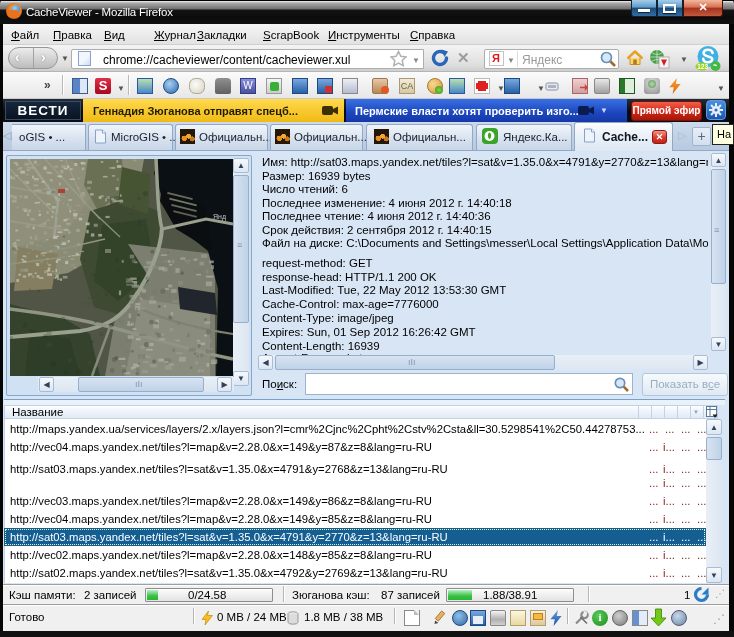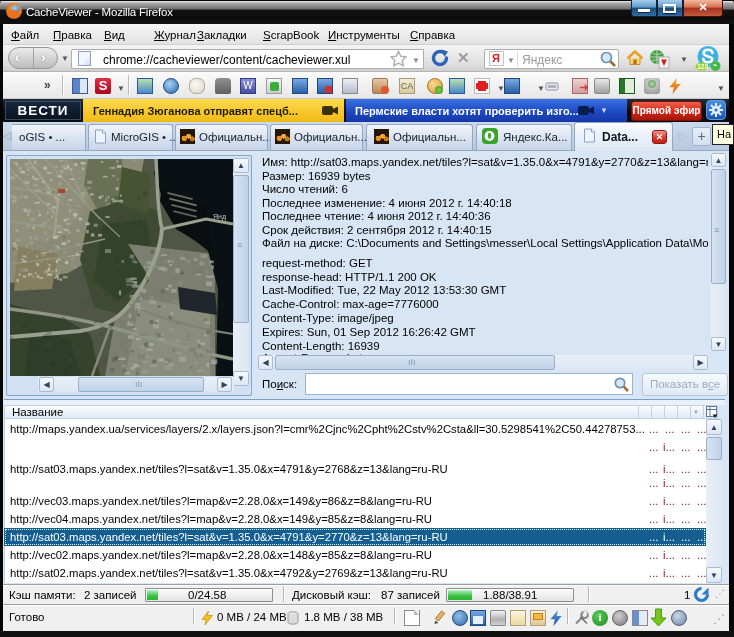--- a/index.html
+++ b/index.html
@@ -197,21 +197,21 @@
     <rect x="0" y="0" width="16" height="16" rx="4" fill="#3aa32a"></rect>
     <circle cx="7.5" cy="8" r="5" fill="#fff"></circle>
     <path d="M7.5 4.5c2.2 1.2 2.2 4.6 0 7-2.2-2.4-2.2-5.8 0-7z" fill="#3aa32a"></path>
   </svg>
 <span class="a" style="left:503px;top:131px;color:#17202b">Яндекс.Ка...</span>
 <div class="a" style="left:574px;top:122px;width:99px;height:29px;background:linear-gradient(#fcfdfe,#ecf2f9 40%,#dde8f4);border:1px solid #93a8c4;border-bottom:none;border-radius:3px 3px 0 0"></div>
 <svg class="a" style="left:582px;top:128px" width="15" height="15" viewBox="0 0 15 15">
     <path d="M2.5 1h7l3 3v10h-10z" fill="#eef4fc" stroke="#8aa0c8"></path>
     <path d="M9.5 1v3h3" fill="#fff" stroke="#8aa0c8"></path>
   </svg>
-<span class="a" style="left:602px;top:130px;color:#10181f;font-weight:bold;font-size:12px">Data...</span>
+<span class="a" style="left:602px;top:130px;color:#10181f;font-weight:bold;font-size:12px">Cache...</span>
 <div class="a" style="left:652px;top:130px;width:15px;height:14px;background:linear-gradient(#f59086,#d93a30 55%,#c02318);border:1px solid #8e1a12;border-radius:3px;color:#fff;font-size:9px;font-weight:bold;text-align:center;line-height:13px">✕</div>
 <span class="a" style="left:678px;top:129px;color:#a8b8cc;font-size:11px">▷</span>
 <div class="a" style="left:692px;top:127px;width:19px;height:19px;border:1px solid #9fb4cc;border-radius:2px;background:linear-gradient(#e7eef7,#d2dfee);color:#5a6a7e;font-size:14px;text-align:center;line-height:17px">+</div>
 <div class="a" style="left:712px;top:124px;width:22px;height:21px;background:#ffffe1;border:1px solid #222;font-size:11px;padding:3px 0 0 4px;z-index:50">На</div>
 
 <div class="a" style="left:3px;top:150px;width:571px;height:1px;background:#93a8c4"></div>
 <div class="a" style="left:673px;top:150px;width:56px;height:1px;background:#93a8c4"></div>
 
 <div class="a" style="left:3px;top:151px;width:726px;height:434px;background:#d7e5f4"></div>
 
@@ -783,20 +783,21 @@
 
 <div class="a" style="left:4px;top:419px;width:702px;height:164px;background:#fff;border-left:1px solid #c2d3e6"></div>
 <div class="trow" style="top:420px">
     <span class="u1">http://maps.yandex.ua/services/layers/2.x/layers.json?l=cmr%2Cjnc%2Cpht%2Cstv%2Csta&amp;ll=30.5298541%2C50.44278753...</span>
     <span class="dots" style="left:645px">...</span>
     <span class="dots" style="left:661px">...</span>
     <span class="dots" style="left:677px">...</span>
     <span class="dots" style="left:693px">...</span>
   </div>
 <div class="trow" style="top:438px">
+    <span class="u1">http://vec04.maps.yandex.net/tiles?l=map&amp;v=2.28.0&amp;x=149&amp;y=87&amp;z=8&amp;lang=ru-RU</span>
     <span class="dots" style="left:645px">...</span>
     <span class="dots" style="left:659px">i...</span>
     <span class="dots" style="left:677px">...</span>
     <span class="dots" style="left:693px">...</span>
   </div>
 <div class="trow" style="top:460px">
     <span class="u1">http://sat03.maps.yandex.net/tiles?l=sat&amp;v=1.35.0&amp;x=4791&amp;y=2768&amp;z=13&amp;lang=ru-RU</span>
     <span class="dots" style="left:645px">...</span>
     <span class="dots" style="left:659px">i...</span>
     <span class="dots" style="left:677px">...</span>
@@ -849,21 +850,21 @@
 <div class="sthumb" style="left:706px;top:437px;width:16px;height:23px"></div>
 <div class="sbtn" style="left:706px;top:567px;width:16px;height:16px;font-size:8px;line-height:15px">▼</div>
 
 <div class="a" style="left:3px;top:584px;width:726px;height:20px;background:#f0f0f0;border-top:1px solid #9e9e9e;box-shadow:inset 0 1px 0 #fff"></div>
 <span class="st" style="left:9px;top:589px">Кэш памяти:</span>
 <span class="st" style="left:84px;top:589px">2 записей</span>
 <div class="a" style="left:145px;top:588px;width:128px;height:14px;border:1px solid #8e8e8e;background:linear-gradient(#fdfdfd,#e2e2e2);border-radius:1px"></div>
 <div class="a" style="left:147px;top:590px;width:11px;height:10px;background:linear-gradient(#b8f0c8,#38c040 60%,#2cb434)"></div>
 <span class="st" style="left:188px;top:589px">0/24.58</span>
 <div class="ssep" style="left:283px;top:586px"></div>
-<span class="st" style="left:292px;top:589px">Дисковый кэш:</span>
+<span class="st" style="left:292px;top:589px">Зюганова кэш:</span>
 <span class="st" style="left:381px;top:589px">87 записей</span>
 <div class="a" style="left:446px;top:588px;width:128px;height:14px;border:1px solid #8e8e8e;background:linear-gradient(#fdfdfd,#e2e2e2);border-radius:1px"></div>
 <div class="a" style="left:448px;top:590px;width:24px;height:10px;background:linear-gradient(#b8f0c8,#38c040 60%,#2cb434)"></div>
 <span class="st" style="left:483px;top:589px">1.88/38.91</span>
 <div class="ssep" style="left:588px;top:586px"></div>
 <span class="st" style="left:684px;top:589px">1</span>
 <svg class="a" style="left:693px;top:586px" width="17" height="17" viewBox="0 0 17 17">
     <path d="M8.5 2.5a6 6 0 1 0 6 6" fill="none" stroke="#2a7cc8" stroke-width="3.2"></path>
     <path d="M15.5 1.5v7h-7z" fill="#2a7cc8"></path>
   </svg>

